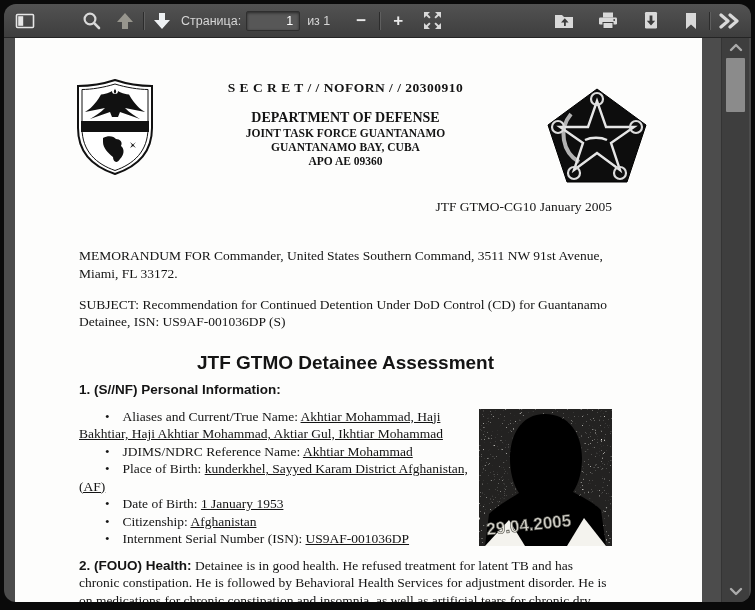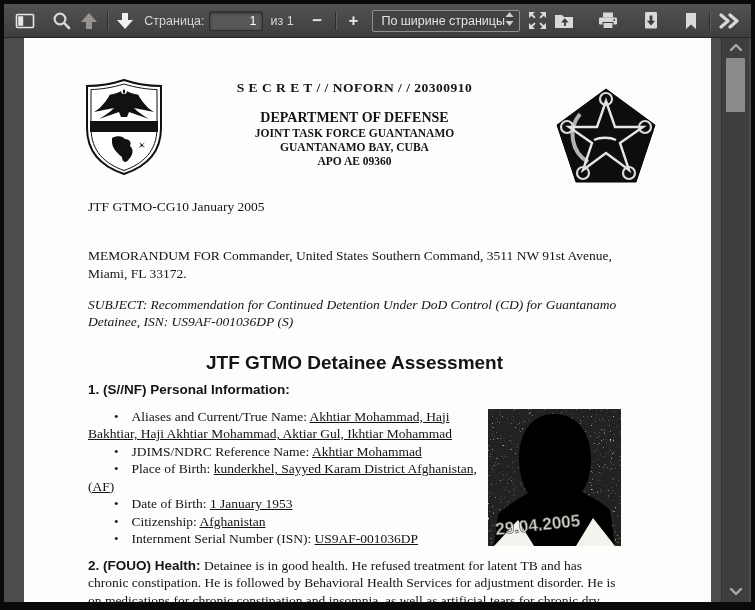--- a/index.html
+++ b/index.html
@@ -1,19 +1,19 @@
 <!DOCTYPE html>
 <html><head>
 <meta charset="utf-8">
 <style>
   html,body{margin:0;padding:0;background:#888;}
   *{box-sizing:border-box;}
   .window{width:755px;height:610px;background:#0a0a0a;padding:4px 4px 8px 4px;position:relative;
           font-family:"Liberation Sans",sans-serif;}
-  .chrome{width:100%;height:100%;display:flex;flex-direction:column;overflow:hidden;}
+  .chrome{width:100%;height:100%;display:flex;flex-direction:column;overflow:hidden;border-radius:12px;}
 
   
   .toolbar{height:34px;flex:0 0 34px;display:flex;align-items:center;padding:0 8px;
            background:linear-gradient(#525252,#3e3e3e);border-bottom:1px solid #242424;}
   .tbtn{height:26px;min-width:26px;display:flex;align-items:center;justify-content:center;
         border-radius:2px;cursor:pointer;padding:0 3px;}
   .tbtn svg{display:block;}
   .sep{width:1px;height:18px;background:#2c2c2c;box-shadow:1px 0 0 #5f5f5f;margin:0 5px;}
   .tb-label{color:#d6d6d6;font-size:12.5px;margin:0 5px 0 6px;white-space:nowrap;}
   .page-input{width:54px;height:20px;background:#575757;border:1px solid #2e2e2e;border-radius:2px;
@@ -30,34 +30,34 @@
   
   .viewer{flex:1;position:relative;background:#4c4c4c;overflow:hidden;}
   .scrollbar{position:absolute;top:0;right:2px;bottom:0;width:28px;background:#3e3e3e;
              border-left:1px solid #343434;}
   .scroll-btn{height:18px;display:flex;align-items:center;justify-content:center;cursor:pointer;}
   .scroll-thumb{position:absolute;top:20px;left:4px;right:4px;height:54px;background:#8b8b8b;
                 border-radius:1px;cursor:grab;}
   .scroll-btn.down{position:absolute;bottom:1px;left:0;right:0;}
 
   
-  .page{position:absolute;top:0;left:20px;width:687px;height:100%;background:#fdfdfc;
+  .page{position:absolute;top:0;left:11px;width:687px;height:100%;background:#fdfdfc;
         overflow:hidden;color:#141414;font-family:"Liberation Serif",serif;}
   .content{padding:0 90px 0 64px;position:relative;}
   .seal{position:absolute;}
   .seal-left{left:60px;top:40px;}
   .seal-right{left:532px;top:50px;}
   .hdr{ text-align:center;margin-top:42px;}
   .hdr .secret{font-size:13.5px;font-weight:bold;line-height:16px;letter-spacing:.5px;}
   .hdr .dept{font-size:14px;font-weight:bold;line-height:16px;margin-top:14px;}
   .hdr .sub{font-size:11.5px;font-weight:bold;line-height:14px;}
-  .office-row{display:flex;justify-content:flex-start;margin-top:30px;font-size:13.5px;line-height:17px;}
+  .office-row{display:flex;justify-content:flex-end;margin-top:30px;font-size:13.5px;line-height:17px;}
   .para{font-size:13.5px;line-height:17.5px;}
   .memo{margin-top:32px;}
-  .subject{font-style:italic;}
+  .subject{}
   .assess-title{font-family:"Liberation Sans",sans-serif;font-weight:bold;font-size:19px;
                 text-align:center;margin-top:22px;line-height:19px;}
   .sec-head{font-family:"Liberation Sans",sans-serif;font-weight:bold;font-size:13.5px;
             margin-top:9px;line-height:17px;}
   .pi-wrap{margin-top:10px;}
   .photo{float:right;width:133px;height:137px;margin:1px 0 6px 10px;}
   .bullet{margin:0;font-size:13.5px;line-height:17.5px;text-indent:26px;}
   .bullet .dot{padding-right:13px;font-size:13px;}
   .u{text-decoration:underline;}
   .health{margin-top:9px;clear:both;}
@@ -108,29 +108,20 @@
     <span class="page-count">из 1</span>
     <div style="width:10px"></div>
     <div class="tbtn">
       <span class="zoom-glyph">−</span>
     </div>
     <div class="sep"></div>
     <div class="tbtn">
       <span class="zoom-glyph">+</span>
     </div>
     <div style="width:8px"></div>
-    <div class="zoom-select">
-      <span>По ширине страницы</span>
-      <span>
-        <svg width="9" height="14" viewBox="0 0 9 14">
-          <path d="M4.5 0 L8.5 5 H0.5 Z" fill="#cfcfcf"></path>
-          <path d="M4.5 14 L0.5 9 H8.5 Z" fill="#cfcfcf"></path>
-        </svg>
-      </span>
-    </div>
     <div class="tbtn">
       <span>
         <svg width="19" height="19" viewBox="0 0 19 19" fill="#d9d9d9">
           <path d="M1 7 V1 H7 L4.7 3.3 7.6 6.2 6.2 7.6 3.3 4.7 Z"></path>
           <path d="M18 7 V1 H12 L14.3 3.3 11.4 6.2 12.8 7.6 15.7 4.7 Z"></path>
           <path d="M1 12 V18 H7 L4.7 15.7 7.6 12.8 6.2 11.4 3.3 14.3 Z"></path>
           <path d="M18 12 V18 H12 L14.3 15.7 11.4 12.8 12.8 11.4 15.7 14.3 Z"></path>
         </svg>
       </span>
     </div>

